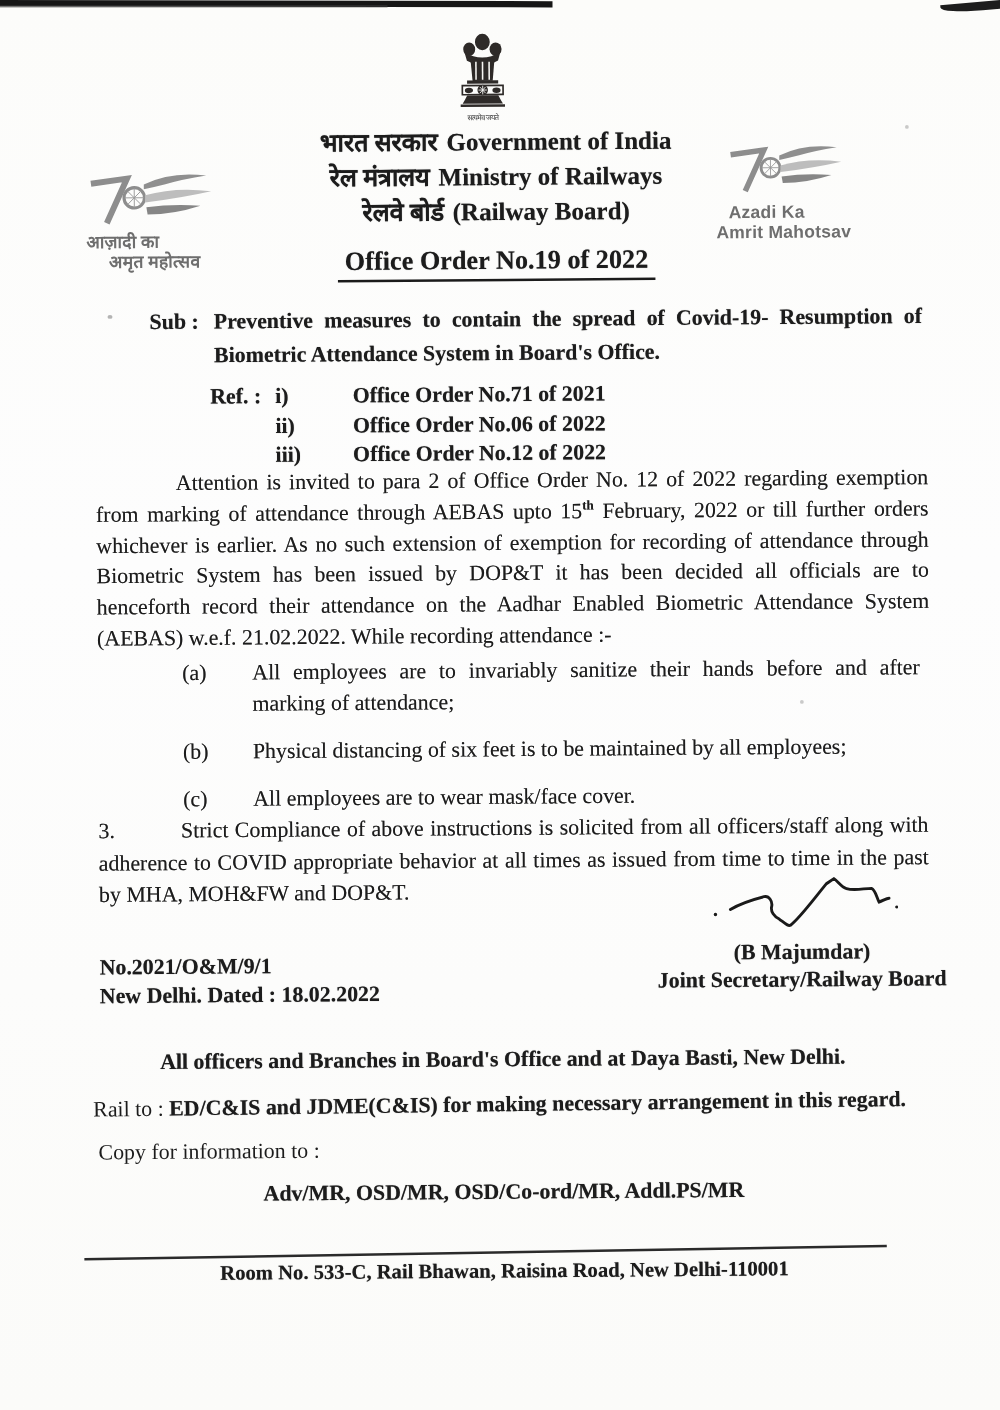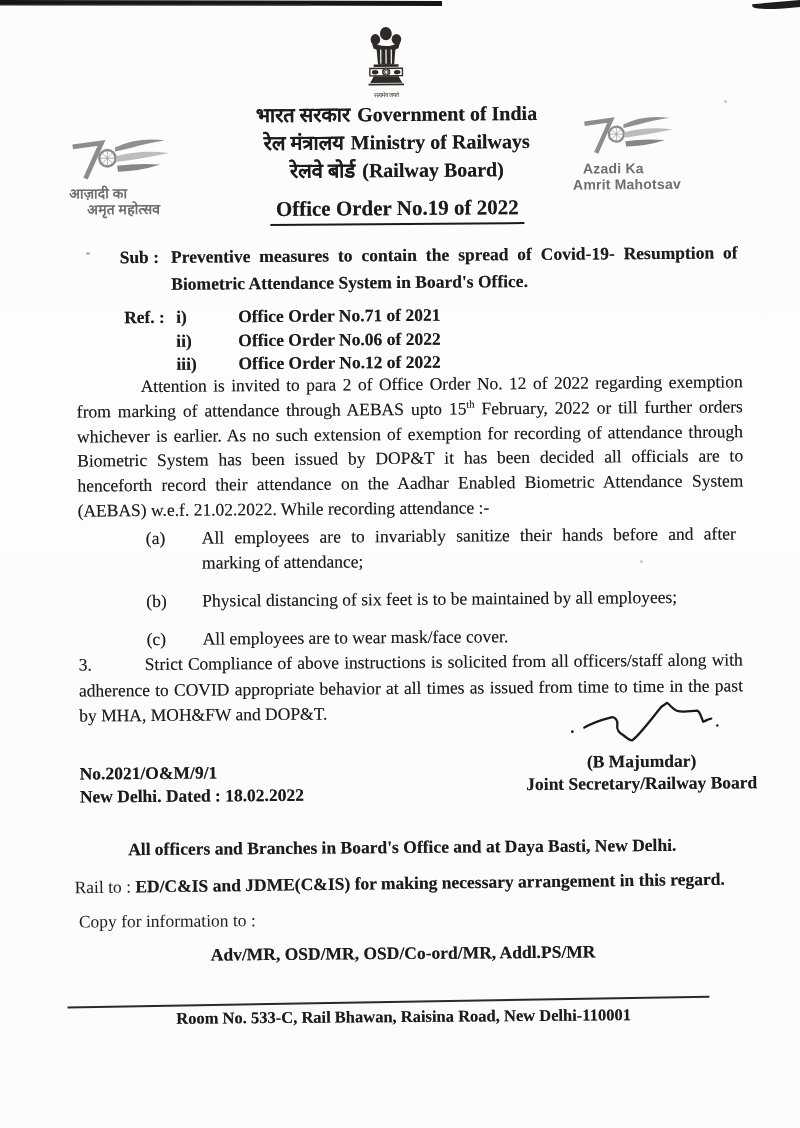--- a/index.html
+++ b/index.html
@@ -42,25 +42,25 @@
   .logo-right .l1{margin-left:12px;}
   .logo-right .l2{margin-left:2px;}
 
   
   .sub{position:absolute;left:122px;right:60px;top:242px;display:flex;gap:12px;font-weight:bold;font-size:17.5px;line-height:27px;text-shadow:0 0 .6px rgba(25,25,25,.6);}
   .sub .lbl{white-space:nowrap;}
   .sub .txt{flex:1;text-align:justify;}
 
   .refs{position:absolute;left:126px;top:304px;font-weight:bold;font-size:17.5px;line-height:23.5px;text-shadow:0 0 .6px rgba(25,25,25,.6);}
   .ref-row{display:flex;}
-  .ref-lbl{width:52px;flex:none;}
+  .ref-lbl{width:52px;flex:none;margin-left:44px;}
   .ref-num{width:62px;flex:none;}
 
   .para1{position:absolute;left:78px;right:56px;top:372px;margin:0;font-size:17.5px;line-height:24.8px;text-align:justify;text-indent:64px;text-shadow:0 0 .5px rgba(30,30,30,.55);}
-  .para1 sup{font-size:.6em;vertical-align:super;line-height:0;}
+  .para1 sup{font-size:.6em;vertical-align:super;line-height:0;font-weight:bold;}
 
   .ilist{position:absolute;left:146px;right:64px;top:524px;font-size:17.5px;line-height:25px;text-shadow:0 0 .5px rgba(30,30,30,.55);}
   .li{display:flex;margin-bottom:13px;}
   .li .mk{width:56px;flex:none;}
   .li .tx{flex:1;text-align:justify;}
 
   .para3{position:absolute;left:78px;right:58px;top:650px;margin:0;font-size:17.5px;line-height:25.5px;text-align:justify;text-shadow:0 0 .5px rgba(30,30,30,.55);}
   .p3num{display:inline-block;width:66px;}
 
   .sig{position:absolute;left:560px;top:697px;width:168px;height:54px;}

